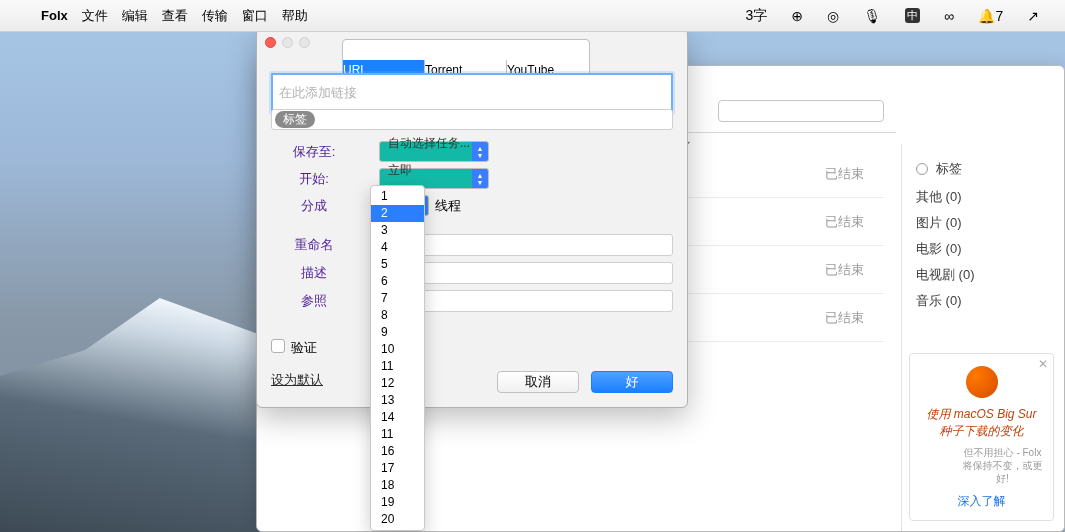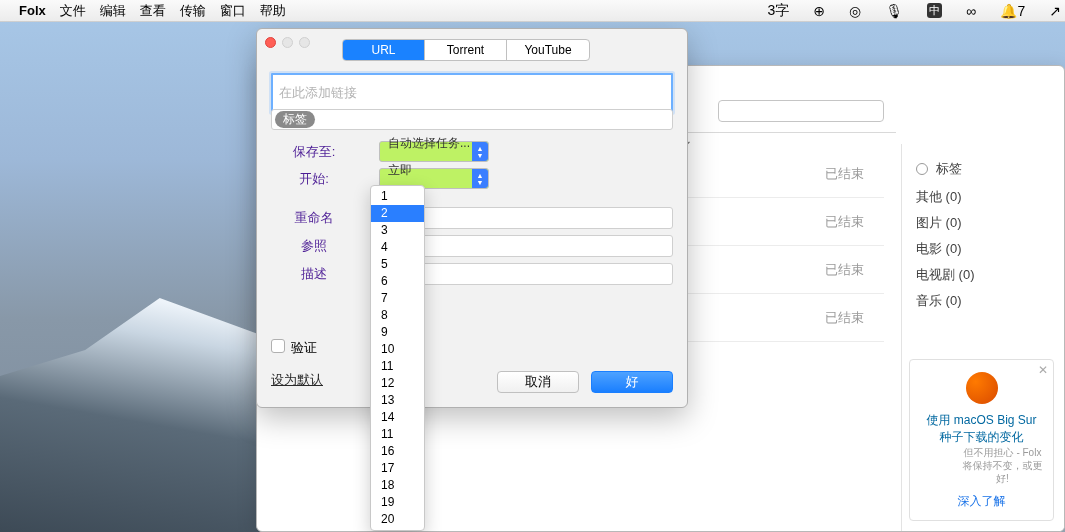--- a/index.html
+++ b/index.html
@@ -10,25 +10,25 @@
   font-size: 13px;
   overflow: hidden;
   background: linear-gradient(to bottom, #a8c8e8 0%, #9db8d8 30%, #8898a8 60%, #7a8898 100%);
   position: relative;
 }
 
 
 .menubar {
   position: absolute;
   top: 0; left: 0; right: 0;
-  height: 22px;
+  height: 32px;
   background: linear-gradient(to bottom, #fafafa, #ececec);
   display: flex;
   align-items: center;
-  padding: 0 4px;
+  padding: 0 26px;
   font-size: 13px;
   border-bottom: 1px solid #cfcfcf;
   z-index: 100;
 }
 .menubar .apple {
   font-size: 15px;
   margin-right: 15px;
 }
 .menubar .app-name { font-weight: 600; margin-right: 14px; }
 .menubar .menu-item { margin-right: 14px; }
@@ -141,21 +141,21 @@
   color: #aaa;
   font-size: 12px;
 }
 .promo .rocket {
   width: 32px; height: 32px;
   border-radius: 50%;
   background: radial-gradient(circle at 30% 30%, #ff7a00, #d94a00);
   margin: 0 auto 8px;
   position: relative;
 }
-.promo .title { color: #0369a1; font-size: 12px; margin-bottom: 0; }
+.promo .title { color: #c2410c; font-size: 12px; margin-bottom: 6px; font-style: italic; }
 .promo .sub { color: #9a9a9a; font-size: 10px; line-height: 1.3; margin-bottom: 8px; margin-left: 42px; }
 .promo .link { color: #1a73e8; font-size: 12px; }
 
 
 .dialog {
   position: absolute;
   left: 256px;
   top: 28px;
   width: 432px;
   height: 380px;
@@ -184,24 +184,24 @@
   top: 10px;
   left: 85px;
   display: flex;
   border: 1px solid #c0c0c0;
   border-radius: 4px;
   overflow: hidden;
   background: #ffffff;
 }
 .tab {
   width: 82px;
-  text-align: center;
   font-size: 12px;
   padding: 3px 0;
   border-right: 1px solid #c0c0c0;
+  margin-top: 20px;
 }
 .tab:last-child { border-right: 0; }
 .tab.active {
   background: #1a82ff;
   color: #fff;
 }
 
 .url-input {
   position: absolute;
   top: 44px;
@@ -257,21 +257,21 @@
 .form-label {
   width: 122px;
   text-align: center;
   padding-right: 8px;
   color: #4c1d95;
 }
 .select {
   height: 21px;
   border: 1px solid #bfbfbf;
   border-radius: 3px;
-  background: #bef264;
+  background: #14b8a6;
   display: inline-flex;
   align-items: center;
   padding: 0 18px 16px 8px;
   font-size: 12px;
   position: relative;
   color: #333;
 }
 .select .arrows {
   position: absolute;
   right: 0; top: 0; bottom: 0;
@@ -463,31 +463,39 @@
         <span class="arrows">▲<br>▼</span>
       </div>
     </div>
     <div class="form-row">
       <div class="form-label">开始:</div>
       <div class="select" style="width:110px">
         <span>立即</span>
         <span class="arrows">▲<br>▼</span>
       </div>
     </div>
+    <div class="form-row">
+      <div class="form-label">分成</div>
+      <div class="select" style="width:50px">
+        <span>2</span>
+        <span class="arrows">▲<br>▼</span>
+      </div>
+      <span class="suffix">线程</span>
+    </div>
     <div style="height:12px"></div>
     <div class="form-row">
       <div class="form-label">重命名</div>
       <div class="txt-in"></div>
     </div>
     <div class="form-row">
+      <div class="form-label">描述</div>
+      <div class="txt-in"></div>
+    </div>
+    <div class="form-row">
       <div class="form-label">参照</div>
-      <div class="txt-in"></div>
-    </div>
-    <div class="form-row">
-      <div class="form-label">描述</div>
       <div class="txt-in"></div>
     </div>
   </div>
 
   <div class="verify">
     <span class="cb"></span>
     <span>验证</span>
   </div>
   <div class="defaults">设为默认</div>
   <div class="buttons">

